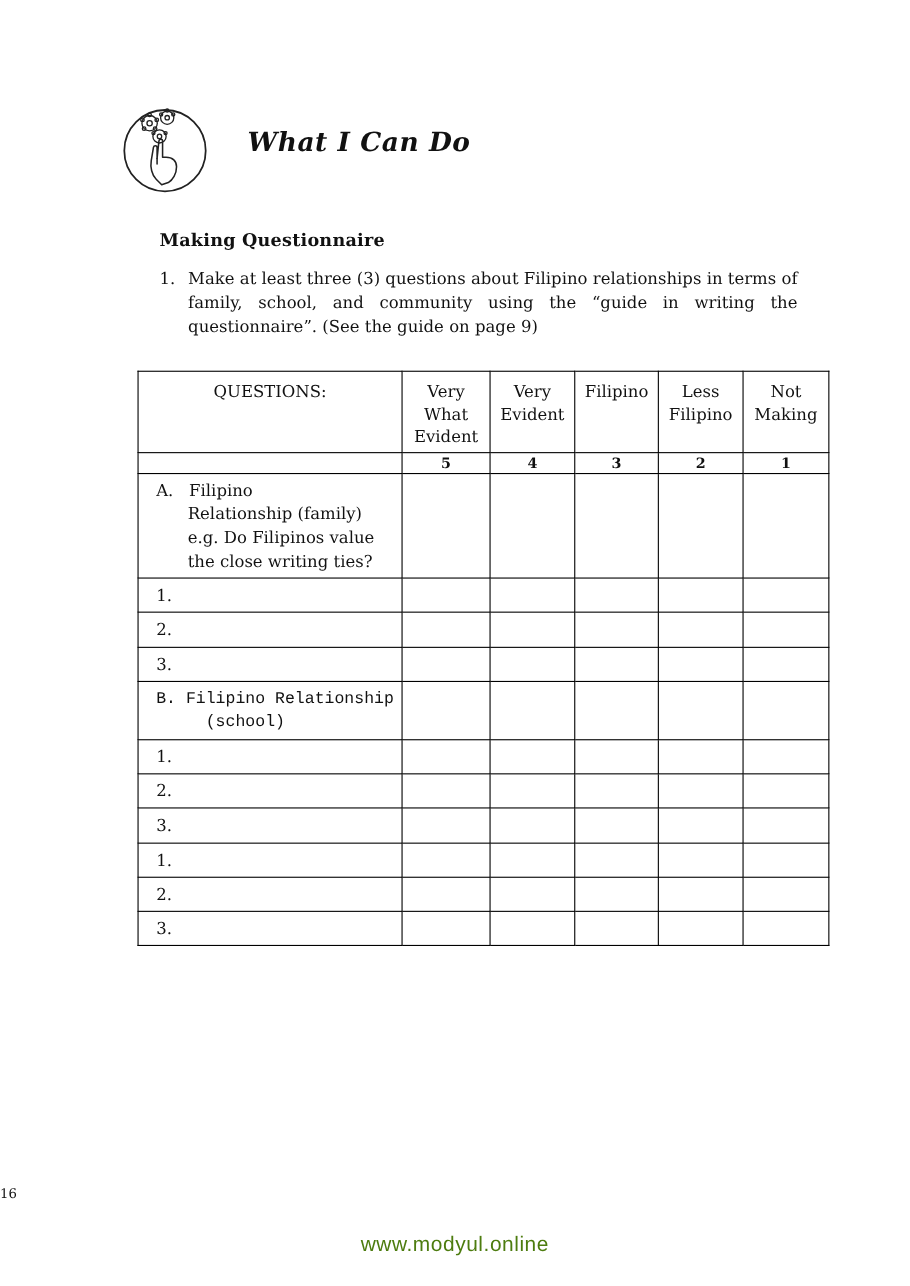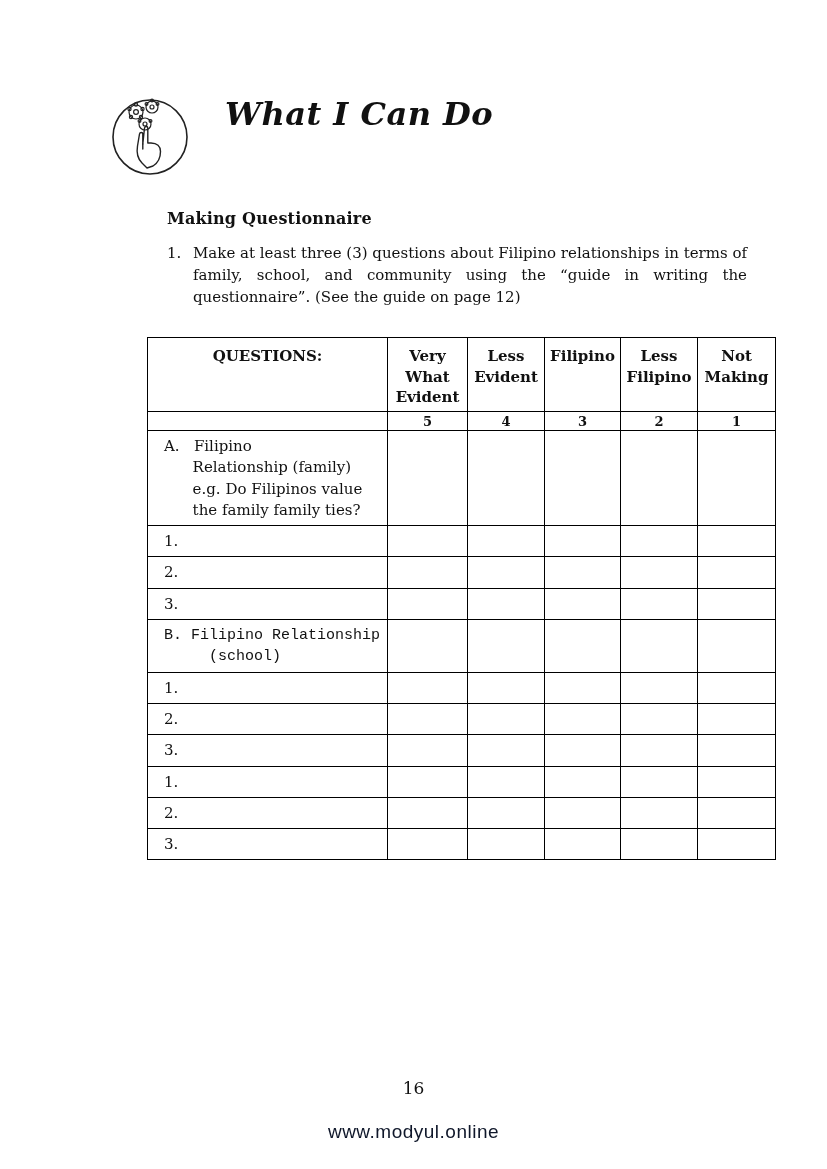--- a/index.html
+++ b/index.html
@@ -19,31 +19,31 @@
   .icon-wrap {
     position: absolute;
     left: 111px;
     top: 88px;
     width: 78px;
     height: 98px;
   }
   .page-title {
     position: absolute;
     left: 225px;
-    top: 95px;
-    font-size: 32px;
+    top: 114px;
+    font-size: 24px;
     font-weight: bold;
     font-style: italic;
     letter-spacing: 0.5px;
   }
 
   
   .content {
     position: absolute;
-    left: 147px;
+    left: 125px;
     top: 209px;
     width: 628px;
   }
   .section-heading {
     margin-left: 20px;
     font-size: 16px;
     font-weight: bold;
     letter-spacing: 0.2px;
   }
   .instruction {
@@ -76,21 +76,21 @@
   table.q-table col.c-2  { width: 77px; }
   table.q-table col.c-3  { width: 76px; }
   table.q-table col.c-4  { width: 77px; }
   table.q-table col.c-5  { width: 78px; }
   table.q-table th, table.q-table td {
     border: 1px solid #000;
     font-size: 15px;
     vertical-align: top;
   }
   table.q-table th {
-    font-weight: bold;
+    font-weight: normal;
     padding: 8px 2px 4px 2px;
     line-height: 1.35;
     height: 72px;
   }
   tr.score-row td {
     height: 19px;
     text-align: center;
     font-weight: bold;
     font-size: 13px;
     padding: 1px 0;
@@ -105,31 +105,30 @@
   tr.h-a  td { height: 88px; }
   tr.h-s  td { height: 30px; }
   tr.h-b  td { height: 50px; font-family: Liberation Mono, monospace; }
 
   
   .page-number {
     position: absolute;
     top: 1078px;
     left: 0;
     width: 100%;
-    text-align: center;
-    font-size: 17px;
+    font-size: 12px;
   }
   .watermark {
     position: absolute;
     top: 1121px;
     left: 0;
     width: 100%;
     text-align: center;
     font-size: 19px;
-    color: #0f172a;
+    color: #4d7c0f;
     font-family: "Liberation Sans", sans-serif;
     letter-spacing: 0.5px;
   }
 </style>
 </head>
 <body>
 
 <div class="page">
 
   <div class="icon-wrap">
@@ -163,55 +162,55 @@
   </div>
 
   <div class="page-title">What I Can Do</div>
 
   <div class="content">
 
     <div class="section-heading">Making Questionnaire</div>
 
     <div class="instruction">
       <span class="num">1.</span>
-      <span class="text">Make at least three (3) questions about Filipino relationships in terms of family, school, and community using the “guide in writing the questionnaire”. (See the guide on page 12)</span>
+      <span class="text">Make at least three (3) questions about Filipino relationships in terms of family, school, and community using the “guide in writing the questionnaire”. (See the guide on page 9)</span>
     </div>
 
     <table class="q-table">
       <colgroup>
         <col class="c-q">
           <col class="c-1">
           <col class="c-2">
           <col class="c-3">
           <col class="c-4">
           <col class="c-5">
       </colgroup>
       <tbody>
           <tr>
         <th>QUESTIONS:</th>
         <th>Very What Evident</th>
-        <th>Less Evident</th>
+        <th>Very Evident</th>
         <th>Filipino</th>
         <th>Less Filipino</th>
         <th>Not Making</th>
       </tr>
       <tr class="score-row">
         <td></td>
         <td>5</td>
         <td>4</td>
         <td>3</td>
         <td>2</td>
         <td>1</td>
       </tr>
 
       <tr class="h-a">
         <td class="q-label">A.   Filipino
       Relationship (family)
       e.g. Do Filipinos value
-      the family family ties?</td>
+      the close writing ties?</td>
         <td></td>
         <td></td>
         <td></td>
         <td></td>
         <td></td>
       </tr>
       <tr class="h-s">
         <td class="q-label">1.</td>
         <td></td>
         <td></td>

